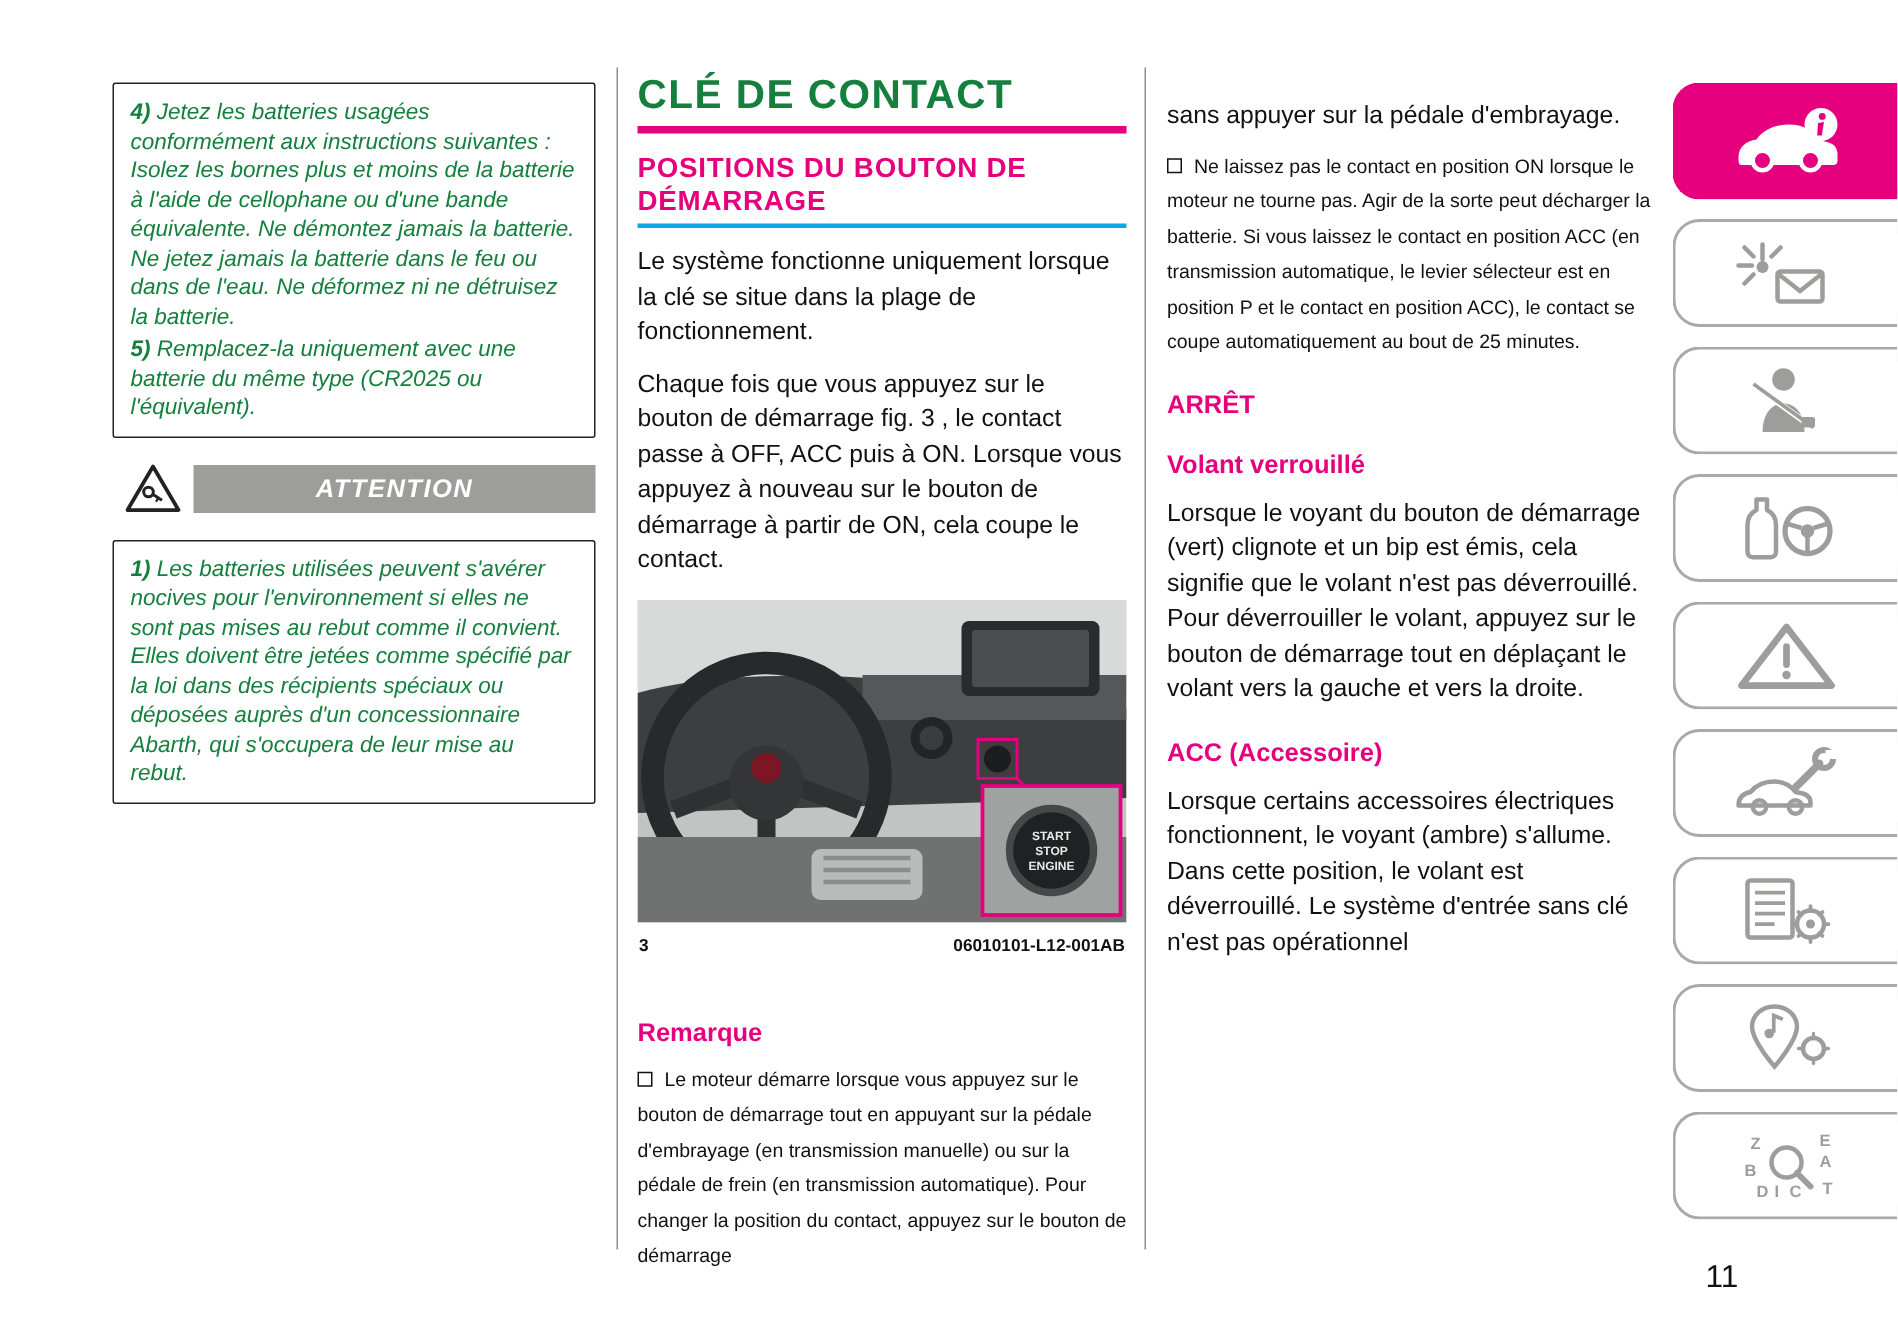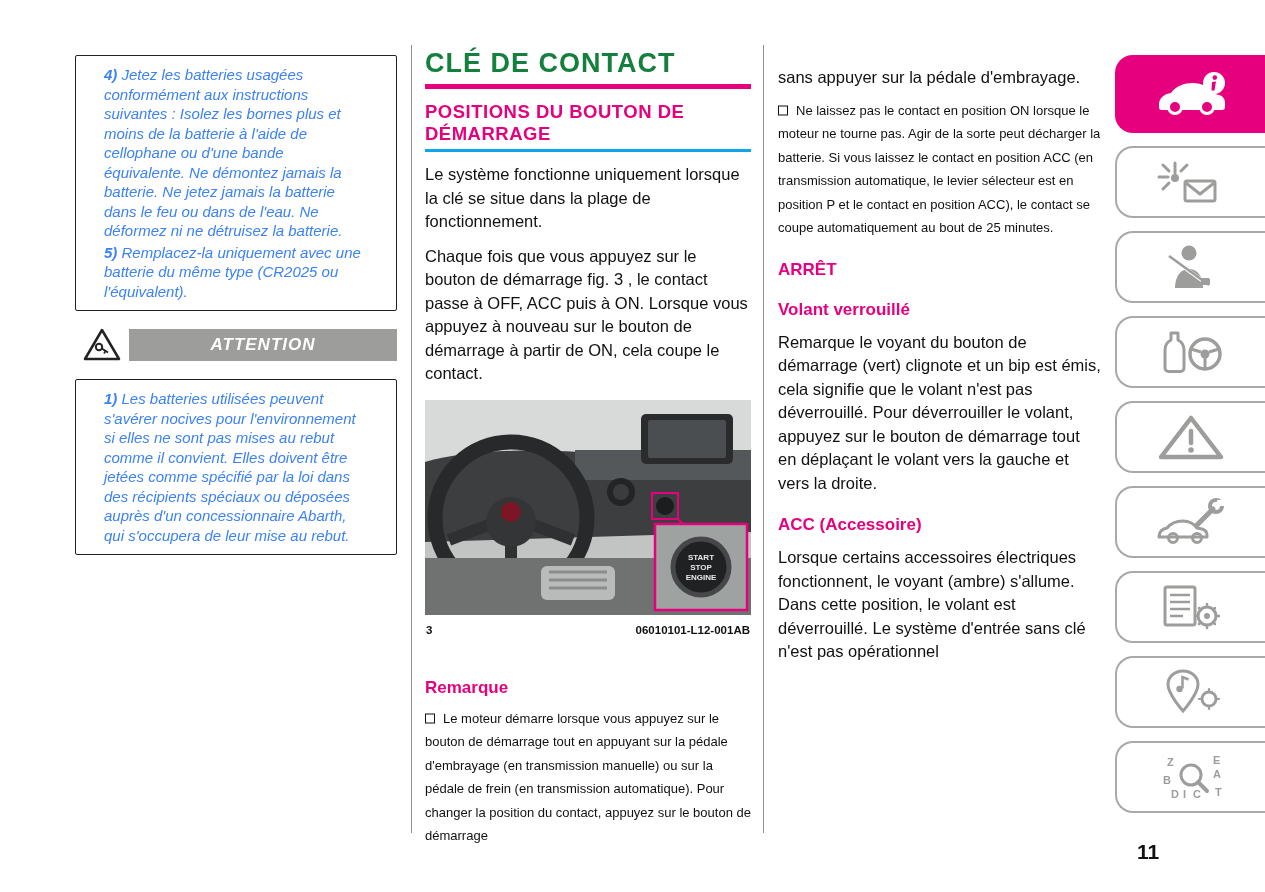--- a/index.html
+++ b/index.html
@@ -6,21 +6,21 @@
   body { background:#fff; font-family:"Liberation Sans", sans-serif; }
   .page { position:relative; width:1265px; height:892px; background:#ffffff; overflow:hidden; color:#111; }
 
   
   .vdivider { position:absolute; top:45px; width:1px; height:788px; background:#8f8f8f; }
   .vdivider.d1 { left:411px; }
   .vdivider.d2 { left:763px; }
 
   
   .col-left { position:absolute; left:75px; top:55px; width:322px; }
-  .note-box { border:1.5px solid #222; border-radius:2px; padding:9px 28px; font-style:italic; font-size:15px; line-height:19.5px; color:#3b82f6; }
+  .note-box { border:1.5px solid #222; border-radius:2px; padding:9px 11px; font-style:italic; font-size:15px; line-height:19.5px; color:#15803d; }
   .note-box p + p { margin-top:2px; }
   .note-box b { font-weight:bold; }
   .attention-banner { display:flex; align-items:stretch; height:32px; margin:18px 0; }
   .attention-icon-box { width:54px; background:#fff; display:flex; align-items:center; justify-content:center; }
   .attention-bar { flex:1; background:#9d9d9c; display:flex; align-items:center; justify-content:center; }
   .attention-label { color:#fff; font-weight:bold; font-style:italic; font-size:17px; letter-spacing:1px; }
 
   
   .col-mid { position:absolute; left:425px; top:48px; width:326px; }
   .doc-title { color:#15803d; font-size:27px; font-weight:bold; letter-spacing:1px; padding-bottom:5px; border-bottom:5px solid #e6007e; }
@@ -37,21 +37,21 @@
   .col-right .body-p:first-child { margin-top:6px; }
   .col-right .sub-heading { margin-top:20px; }
 
   
   .sidebar { position:absolute; top:55px; right:0; width:150px; display:flex; flex-direction:column; gap:13px; }
   .side-tab { height:72px; background:#fff; border:2px solid #a9a9a9; border-right:0; border-radius:18px 0 0 18px; display:flex; align-items:center; justify-content:center; cursor:pointer; }
   .side-tab.active { background:#e6007e; border-color:#e6007e; height:78px; }
   .side-tab svg { display:block; }
 
   
-  .page-number { position:absolute; left:1137px; top:840px; font-size:21px; font-weight:bold;text-align:right; }
+  .page-number { position:absolute; left:1137px; top:840px; font-size:21px; font-weight:normal;text-align:right; }
 </style>
 </head>
 <body>
 
 <div class="page">
 
   <div class="vdivider d1"></div>
   <div class="vdivider d2"></div>
 
   <div class="col-left">
@@ -139,21 +139,21 @@
   </div>
 
   <div class="col-right">
 
     <p class="body-p">sans appuyer sur la pédale d'embrayage.</p>
     <p class="bullet-p"><span class="sq"></span><span>Ne laissez pas le contact en position ON lorsque le moteur ne tourne pas. Agir de la sorte peut décharger la batterie. Si vous laissez le contact en position ACC (en transmission automatique, le levier sélecteur est en position P et le contact en position ACC), le contact se coupe automatiquement au bout de 25 minutes.</span></p>
 
     <h3 class="sub-heading">ARRÊT</h3>
 
     <h3 class="sub-heading">Volant verrouillé</h3>
-    <p class="body-p">Remarque le voyant du bouton de démarrage (vert) clignote et un bip est émis, cela signifie que le volant n'est pas déverrouillé. Pour déverrouiller le volant, appuyez sur le bouton de démarrage tout en déplaçant le volant vers la gauche et vers la droite.</p>
+    <p class="body-p">Lorsque le voyant du bouton de démarrage (vert) clignote et un bip est émis, cela signifie que le volant n'est pas déverrouillé. Pour déverrouiller le volant, appuyez sur le bouton de démarrage tout en déplaçant le volant vers la gauche et vers la droite.</p>
 
     <h3 class="sub-heading">ACC (Accessoire)</h3>
     <p class="body-p">Lorsque certains accessoires électriques fonctionnent, le voyant (ambre) s'allume. Dans cette position, le volant est déverrouillé. Le système d'entrée sans clé n'est pas opérationnel</p>
 
   </div>
 
   <div class="sidebar">
 
     <div class="side-tab active">
       <svg width="80" height="50" viewBox="0 0 80 50">

